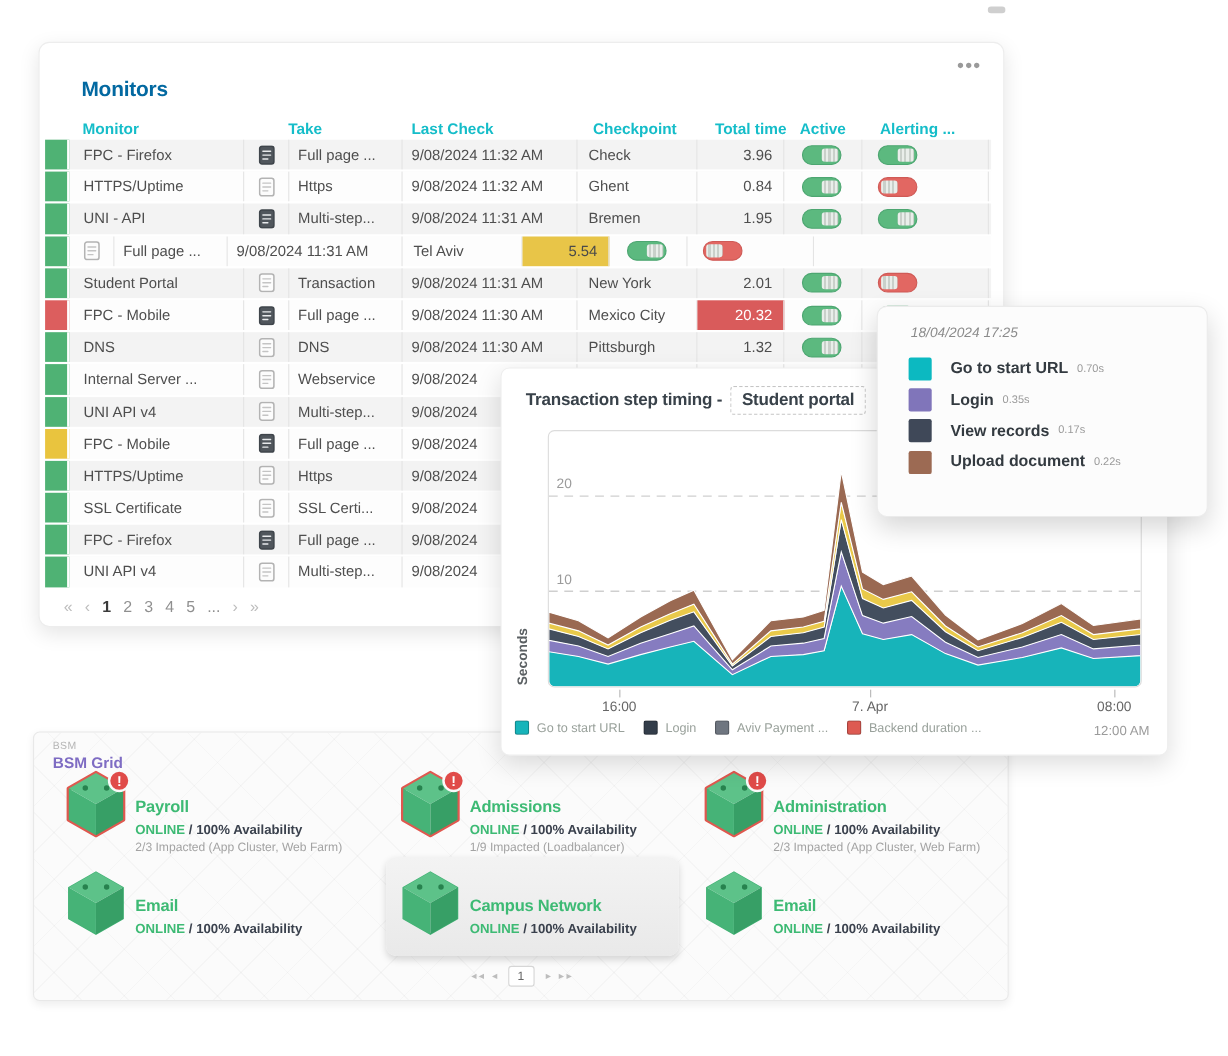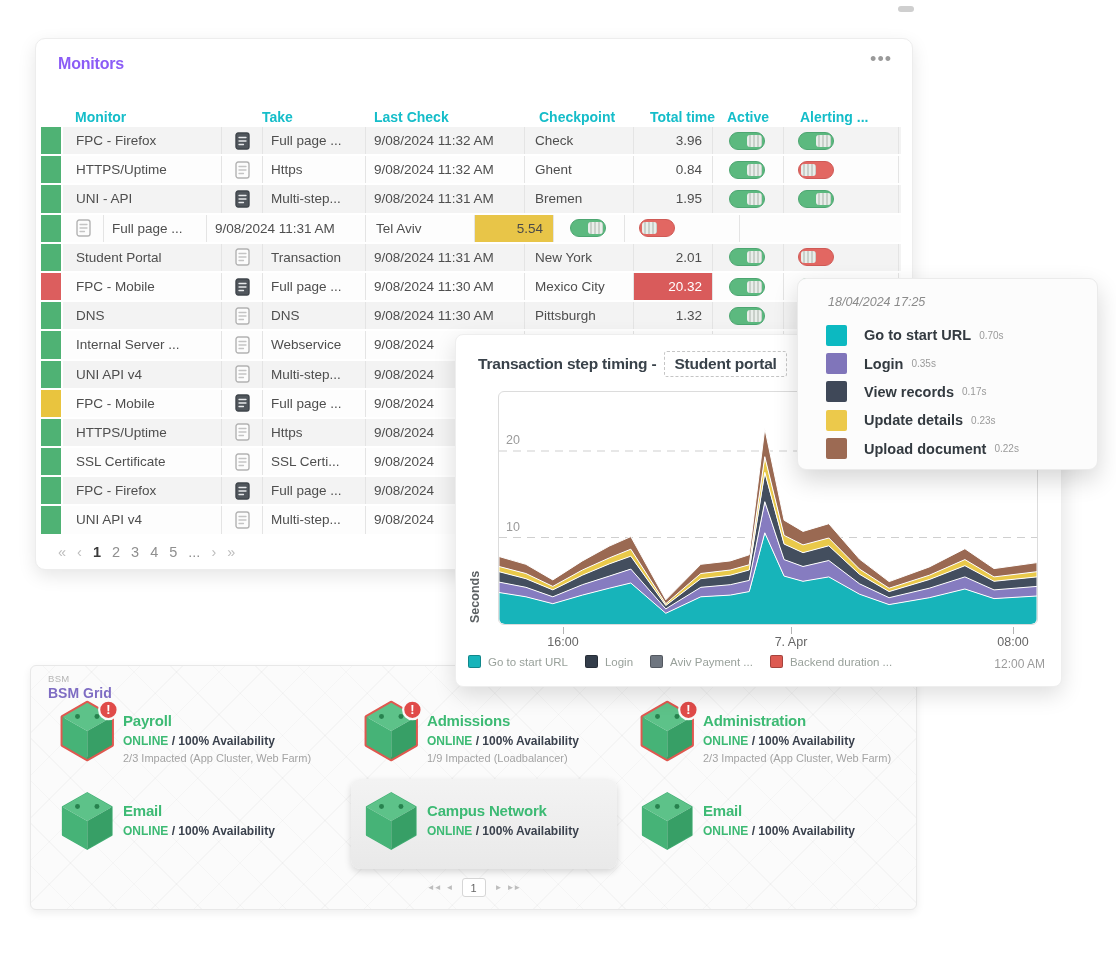--- a/index.html
+++ b/index.html
@@ -6,21 +6,21 @@
     font-family:"Liberation Sans",sans-serif;overflow:hidden;}
   #stage{position:relative;width:1116px;height:960px;}
   .card{position:absolute;background:#fff;border-radius:10px;}
 
   
   #scroll-thumb{position:absolute;left:898px;top:6px;width:16px;height:6px;border-radius:3px;background:#cfcfcf;}
 
   
   #monitors{left:35px;top:38px;width:876px;height:530px;z-index:1;
     border:1px solid #ededed;box-shadow:0 6px 18px rgba(0,0,0,.10);}
-  .m-head h2{position:absolute;left:22px;top:16px;margin:0;font-size:16px;color:#8b5cf6;letter-spacing:-.2px;}
+  .m-head h2{position:absolute;left:22px;top:16px;margin:16px;font-size:19px;color:#0369a1;letter-spacing:-.2px;}
   .dots{position:absolute;right:20px;top:10px;font-size:18px;color:#9a9a9a;letter-spacing:1px;cursor:pointer;}
   #thead{position:absolute;left:5px;top:62px;width:860px;display:flex;align-items:flex-end;height:24px;
     color:#15bdc9;font-weight:bold;font-size:14px;}
   .hc{box-sizing:border-box;white-space:nowrap;overflow:hidden;}
   .h0{width:183px;padding-left:34px;}
   .h1{width:144px;padding-left:38px;}
   .h2{width:159px;padding-left:6px;}
   .h3{width:109px;padding-left:12px;}
   .h4{width:79px;text-align:right;}
   .h5{width:71px;padding-left:12px;}
@@ -59,21 +59,21 @@
     background:#fbfbfb;border:1px solid #e8e8e8;box-shadow:0 3px 8px rgba(0,0,0,.07);
     background-image:
       repeating-linear-gradient(45deg, rgba(0,0,0,0.025) 0 1px, transparent 1px 30px),
       repeating-linear-gradient(-45deg, rgba(0,0,0,0.025) 0 1px, transparent 1px 30px);}
   .bsm-eyebrow{position:absolute;left:17px;top:7px;font-size:9.5px;color:#b5b5b5;letter-spacing:.3px;}
   .bsm-title{position:absolute;left:17px;top:19px;font-size:14px;font-weight:bold;color:#7e6cc3;}
   .bsm-item{position:absolute;display:flex;gap:4px;align-items:flex-start;width:286px;cursor:pointer;}
   .bsm-item.highlighted::before{content:"";position:absolute;left:-12px;top:-10px;width:266px;height:90px;
     background:linear-gradient(#f3f3f3,#e9e9e9);border-radius:9px;box-shadow:0 3px 7px rgba(0,0,0,.15);z-index:-1;}
   .cube{width:60px;height:64px;flex:0 0 60px;}
-  .bsm-text{margin-top:13px;}
+  .bsm-text{margin-top:26px;}
   .bsm-name{font-size:15px;font-weight:bold;color:#3dba74;letter-spacing:-.2px;}
   .bsm-line{margin-top:5px;font-size:12px;font-weight:bold;}
   .bsm-line .online{color:#3dba74;}
   .bsm-line .avail{color:#3a414d;}
   .bsm-imp{margin-top:4px;font-size:11px;color:#a3a3a3;}
   #bsm-pager{position:absolute;left:0;top:212px;width:100%;display:flex;justify-content:center;align-items:center;gap:5px;}
   .bp-arr{font-size:8px;color:#bdbdbd;letter-spacing:-1px;cursor:pointer;}
   .bp-page{width:22px;height:17px;background:#fff;border:1px solid #d6d6d6;border-radius:3px;
     font-size:11px;color:#666;display:flex;align-items:center;justify-content:center;margin:0 4px;cursor:pointer;}
 
@@ -596,24 +596,19 @@
           <div class="tt-sq" style="background:#8075ba"></div>
           <span class="tt-lab">Login</span>
           <span class="tt-val">0.35s</span>
         </div>
         <div class="tt-row">
           <div class="tt-sq" style="background:#3f4858"></div>
           <span class="tt-lab">View records</span>
           <span class="tt-val">0.17s</span>
         </div>
         <div class="tt-row">
-          <div class="tt-sq" style="background:#ecc94b"></div>
-          <span class="tt-lab">Update details</span>
-          <span class="tt-val">0.23s</span>
-        </div>
-        <div class="tt-row">
           <div class="tt-sq" style="background:#9c6a53"></div>
           <span class="tt-lab">Upload document</span>
           <span class="tt-val">0.22s</span>
         </div>
       </div>
   </div>
 </div>
 
 </body></html>

